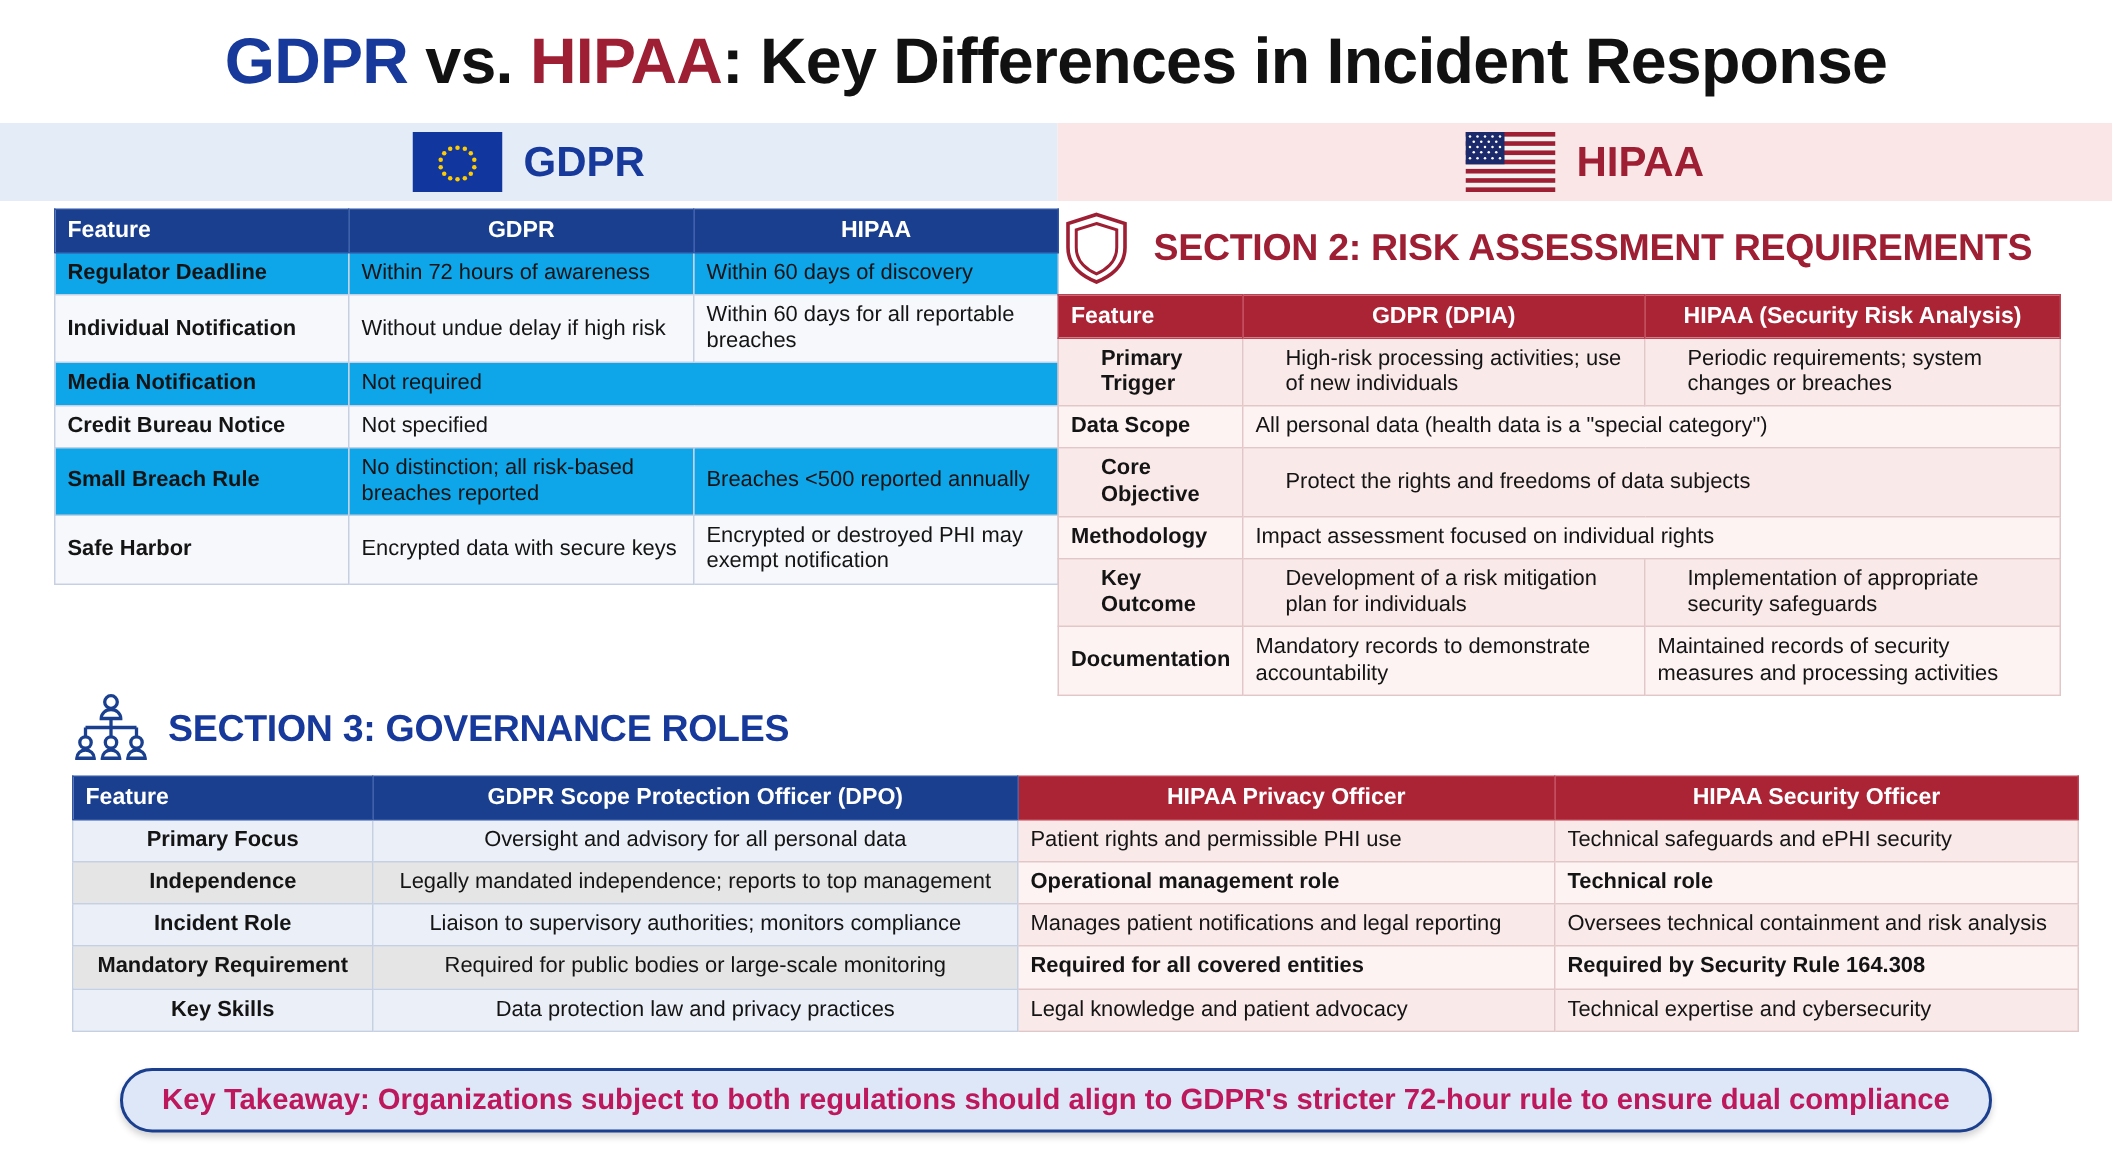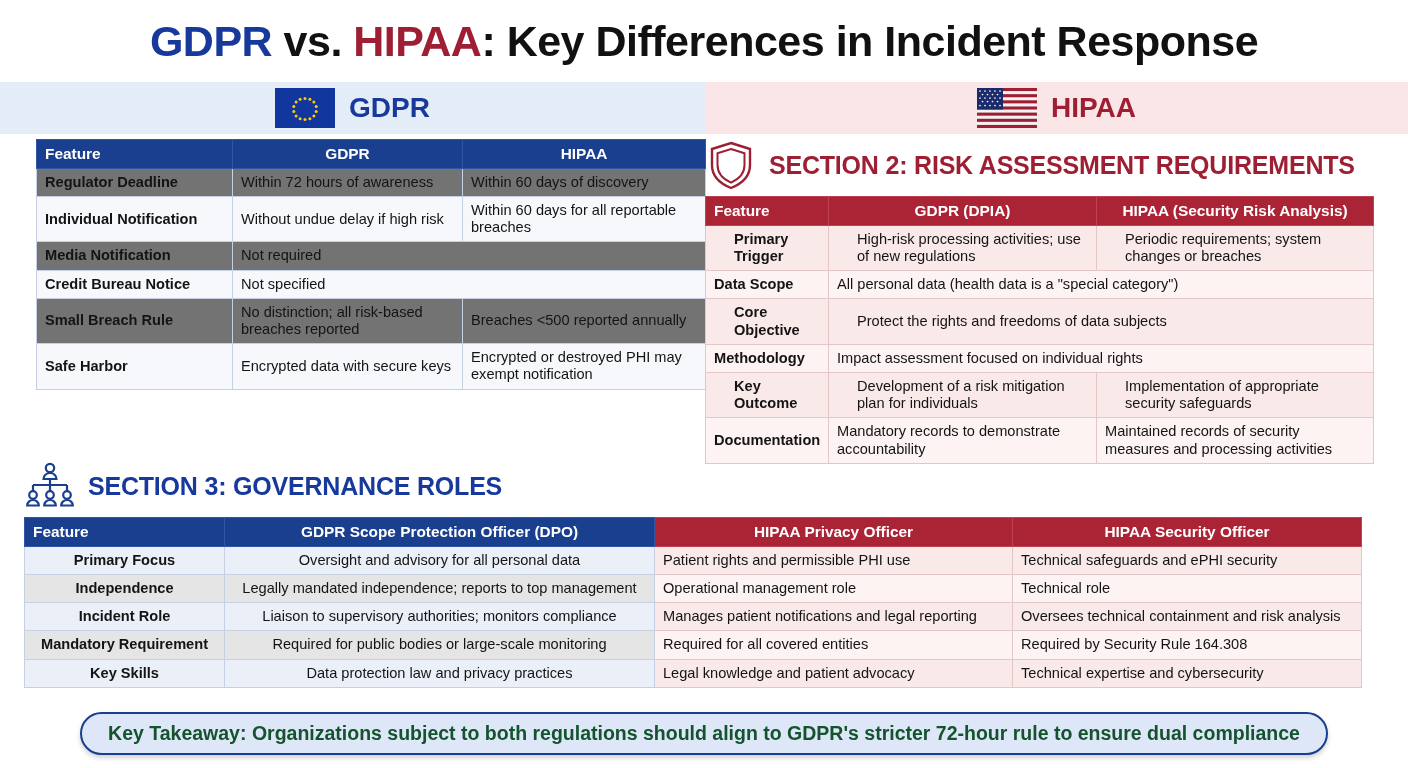--- a/index.html
+++ b/index.html
@@ -69,59 +69,59 @@
     padding: 5px 8px;
     border: 1px solid #c9d2e2;
     vertical-align: middle;
     line-height: 1.18;
     color: #141414;
   }
   table td.feat { font-weight: 700; }
 
   
   .tbl-blue th { background: #1a3f8f; border-color: #2f55a4; }
-  .tbl-blue tr.odd  td { background: #737373; }
+  .tbl-blue tr.odd  td { background: #0ea5e9; }
   .tbl-blue tr.even td { background: #f6f8fc; }
   .tbl-blue td { border-color: #c6d0e3; }
 
   
   .tbl-red th { background: #ab2435; border-color: #bf4252; }
   .tbl-red tr.odd  td { background: #fae9e9; padding-left: 28px; }
   .tbl-red tr.even td { background: #fdf3f3; }
   .tbl-red td { border-color: #e3c7c8; }
 
   
   .tbl-mix th.blue { background: #1a3f8f; border-color: #2f55a4; }
   .tbl-mix th.red  { background: #ab2435; border-color: #bf4252; }
   .tbl-mix td.blue-cell { border-color: #c6d0e3; text-align: center; }
   .tbl-mix td.red-cell  { border-color: #e3c7c8; }
   .tbl-mix tr.odd  td.blue-cell { background: #eaeff8; }
   .tbl-mix tr.even td.blue-cell { background: #e5e5e5; }
   .tbl-mix tr.odd  td.red-cell  { background: #fae9e9; }
-  .tbl-mix tr.even td.red-cell  { background: #fdf3f3; }
+  .tbl-mix tr.even td.red-cell  { background: #fdf3f3; font-weight: bold; }
 
   
   .sect1 { position: absolute; left: 36px; top: 139px; width: 669px; }
   .sect2 { position: absolute; left: 705px; top: 139px; width: 668px; }
-  .sect3 { position: absolute; left: 24px; top: 460px; width: 1337px; }
+  .sect3 { position: absolute; left: 48px; top: 460px; width: 1337px; }
 
   .sect1 .sect-head, .sect2 .sect-head { margin-bottom: 5px; }
   .sect3 .sect-head { margin-bottom: 5px; }
 
   
   .footer {
     position: absolute; left: 0; right: 0; top: 712px;
     display: flex; justify-content: center;
   }
   .pill {
     background: #dde7f7;
     border: 2.5px solid #1a3f8f;
     border-radius: 26px;
     padding: 8px 26px;
-    font-size: 19.5px; font-weight: 700; color: #14532d;
+    font-size: 19.5px; font-weight: 700; color: #be185d;
     white-space: nowrap;
     box-shadow: 0 3px 5px rgba(0,0,0,0.18);
   }
 </style>
 </head>
 <body>
 
 <div class="page">
 
   <div class="title-bar">
@@ -260,21 +260,21 @@
       <thead>
         <tr>
           <th class="feat">Feature</th>
           <th>GDPR (DPIA)</th>
           <th>HIPAA (Security Risk Analysis)</th>
         </tr>
       </thead>
       <tbody>
         <tr class="odd">
           <td class="feat">Primary Trigger</td>
-          <td>High-risk processing activities; use of new regulations</td>
+          <td>High-risk processing activities; use of new individuals</td>
           <td>Periodic requirements; system changes or breaches</td>
         </tr>
         <tr class="even">
           <td class="feat">Data Scope</td>
           <td colspan="2">All personal data (health data is a "special category")</td>
         </tr>
         <tr class="odd">
           <td class="feat">Core Objective</td>
           <td colspan="2">Protect the rights and freedoms of data subjects</td>
         </tr>

